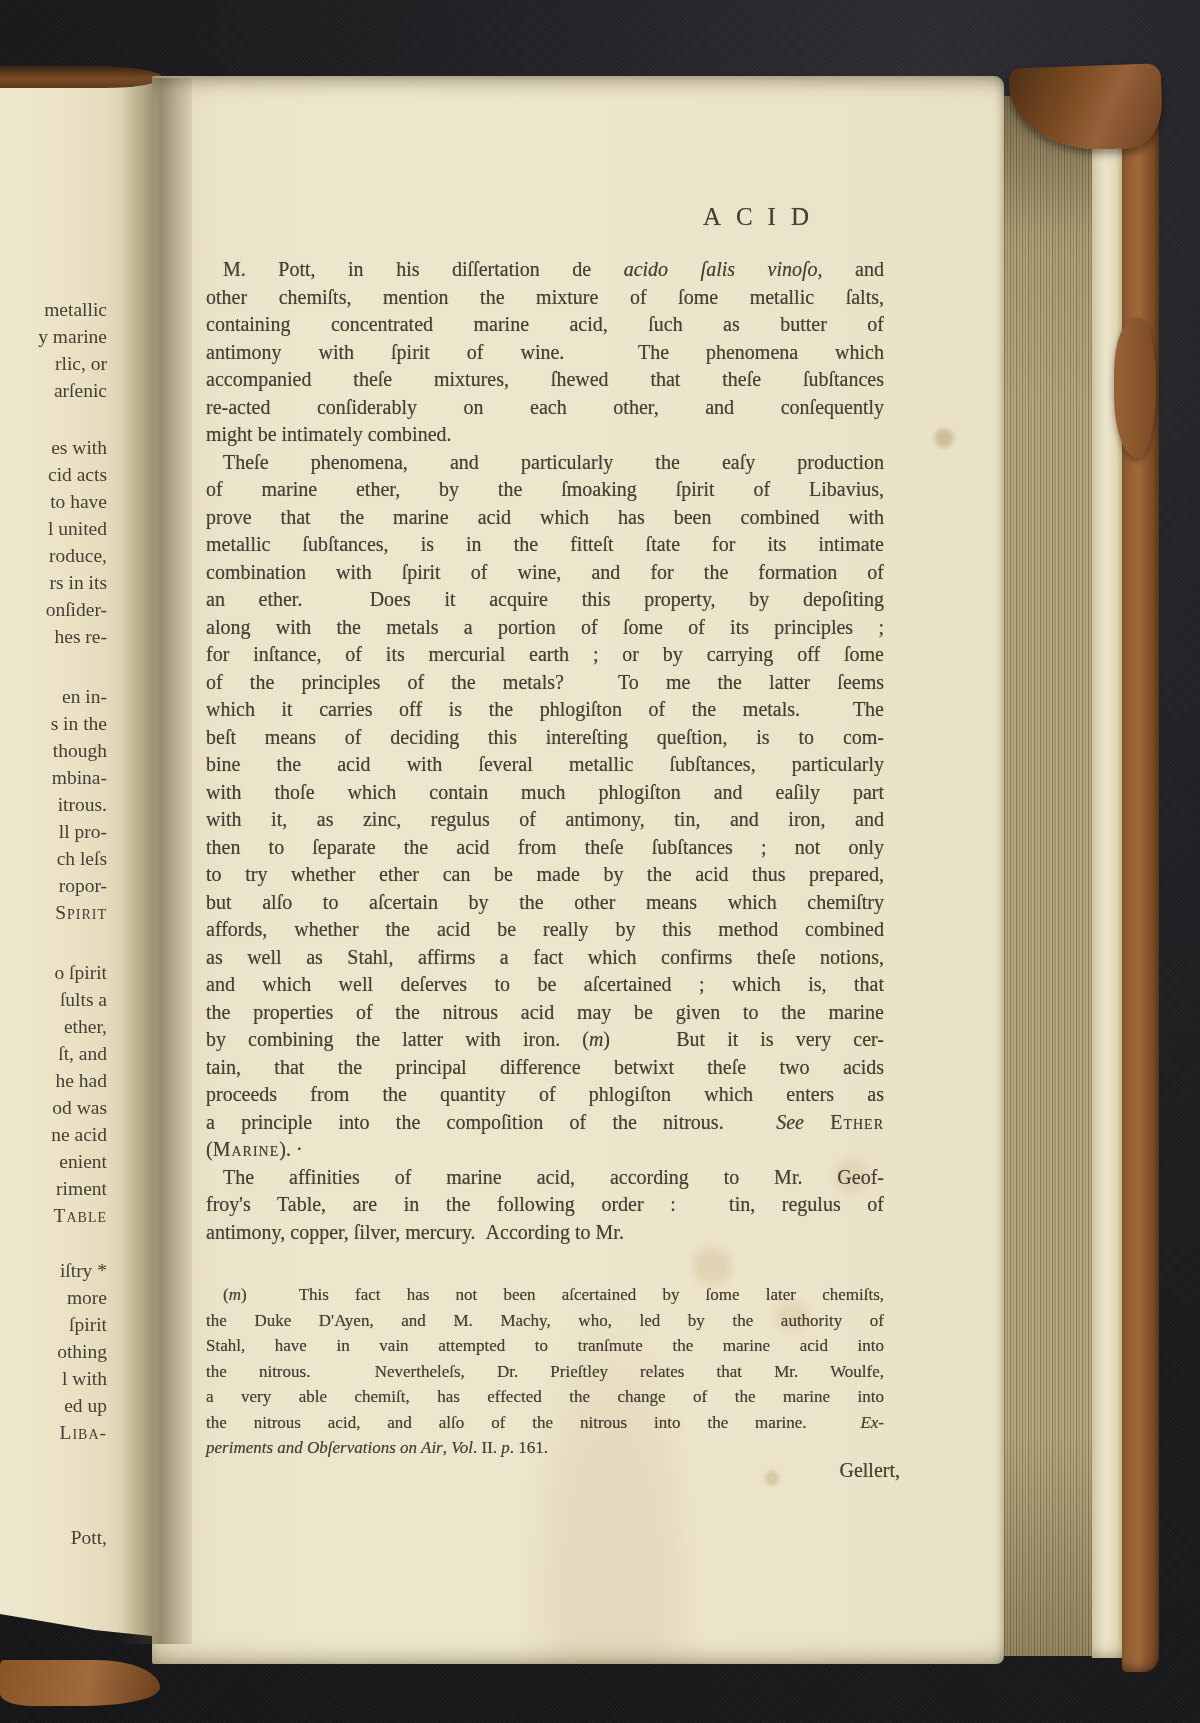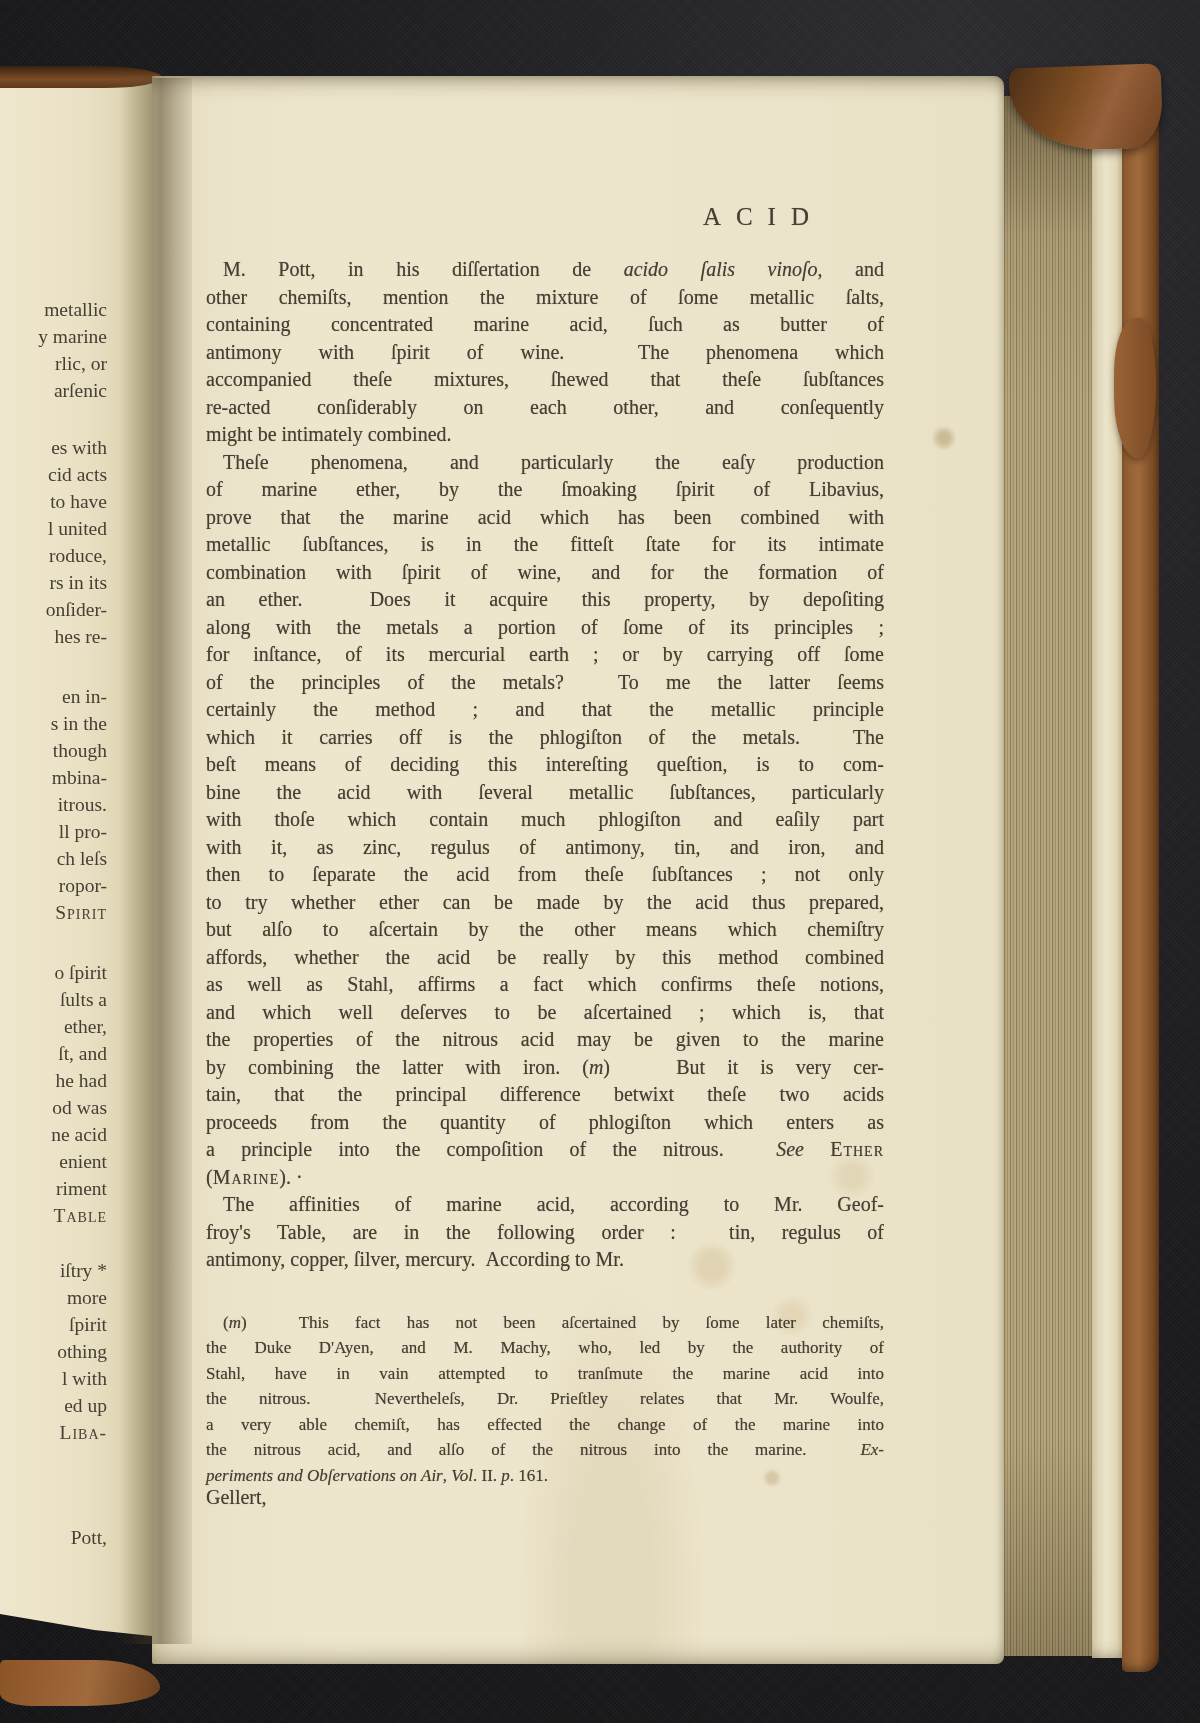--- a/index.html
+++ b/index.html
@@ -48,21 +48,21 @@
     font-size:20px;line-height:27.5px;
     text-shadow:0 0 0.7px rgba(66,56,42,0.55);}
   .header{text-align:right;font-size:25px;letter-spacing:15px;line-height:30px;
     margin-bottom:24px;position:relative;left:-60px;}
   .ln{text-align:justify;text-align-last:justify;}
   .ln.first{text-indent:17px;}
   .ln.last{text-align-last:auto;}
   .i{font-style:italic;}
   .sc{font-variant:small-caps;letter-spacing:1px;}
   .footnote{margin-top:36px;font-size:17px;line-height:25.5px;}
-  .catchword{margin-top:-4px;margin-right:-16px;}
+  .catchword{text-align:right;margin-top:-4px;margin-right:-16px;}
 
   
   .fore-edge{position:absolute;left:1004px;top:96px;width:88px;height:1560px;z-index:1;
     background:
       linear-gradient(to bottom, rgba(70,56,32,0.50) 0%, rgba(70,56,32,0.08) 9%, rgba(70,56,32,0) 20%, rgba(70,56,32,0) 86%, rgba(70,56,32,0.30) 100%),
       repeating-linear-gradient(to right,#8d7c57 0 1px,#b2a37c 1px 3px,#a08f67 3px 4px,#b7a881 4px 6px);}
   .board-edge{position:absolute;left:1092px;top:90px;width:30px;height:1568px;
     background:linear-gradient(to right,#d6cba9 0%,#ece4ca 45%,#e2d8b8 80%,#cdc09c 100%);
     box-shadow:inset 0 12px 14px -10px rgba(80,66,38,0.5), inset 0 -12px 14px -10px rgba(80,66,38,0.45);}
   .cover-strip{position:absolute;left:1122px;top:80px;width:37px;height:1592px;
@@ -162,21 +162,20 @@
           <div class="para">
             <div class="ln first"><span>Theſe phenomena, and particularly the eaſy production</span></div>
             <div class="ln"><span>of marine ether, by the ſmoaking ſpirit of Libavius,</span></div>
             <div class="ln"><span>prove that the marine acid which has been combined with</span></div>
             <div class="ln"><span>metallic ſubſtances, is in the fitteſt ſtate for its intimate</span></div>
             <div class="ln"><span>combination with ſpirit of wine, and for the formation of</span></div>
             <div class="ln"><span>an ether.&nbsp; Does it acquire this property, by depoſiting</span></div>
             <div class="ln"><span>along with the metals a portion of ſome of its principles ;</span></div>
             <div class="ln"><span>for inſtance, of its mercurial earth ; or by carrying off ſome</span></div>
             <div class="ln"><span>of the principles of the metals?&nbsp; To me the latter ſeems</span></div>
-            <div class="ln"><span>certainly the method ; and that the metallic principle</span></div>
             <div class="ln"><span>which it carries off is the phlogiſton of the metals.&nbsp; The</span></div>
             <div class="ln"><span>beſt means of deciding this intereſting queſtion, is to com-</span></div>
             <div class="ln"><span>bine the acid with ſeveral metallic ſubſtances, particularly</span></div>
             <div class="ln"><span>with thoſe which contain much phlogiſton and eaſily part</span></div>
             <div class="ln"><span>with it, as zinc, regulus of antimony, tin, and iron, and</span></div>
             <div class="ln"><span>then to ſeparate the acid from theſe ſubſtances ; not only</span></div>
             <div class="ln"><span>to try whether ether can be made by the acid thus prepared,</span></div>
             <div class="ln"><span>but alſo to aſcertain by the other means which chemiſtry</span></div>
             <div class="ln"><span>affords, whether the acid be really by this method combined</span></div>
             <div class="ln"><span>as well as Stahl, affirms a fact which confirms theſe notions,</span></div>

